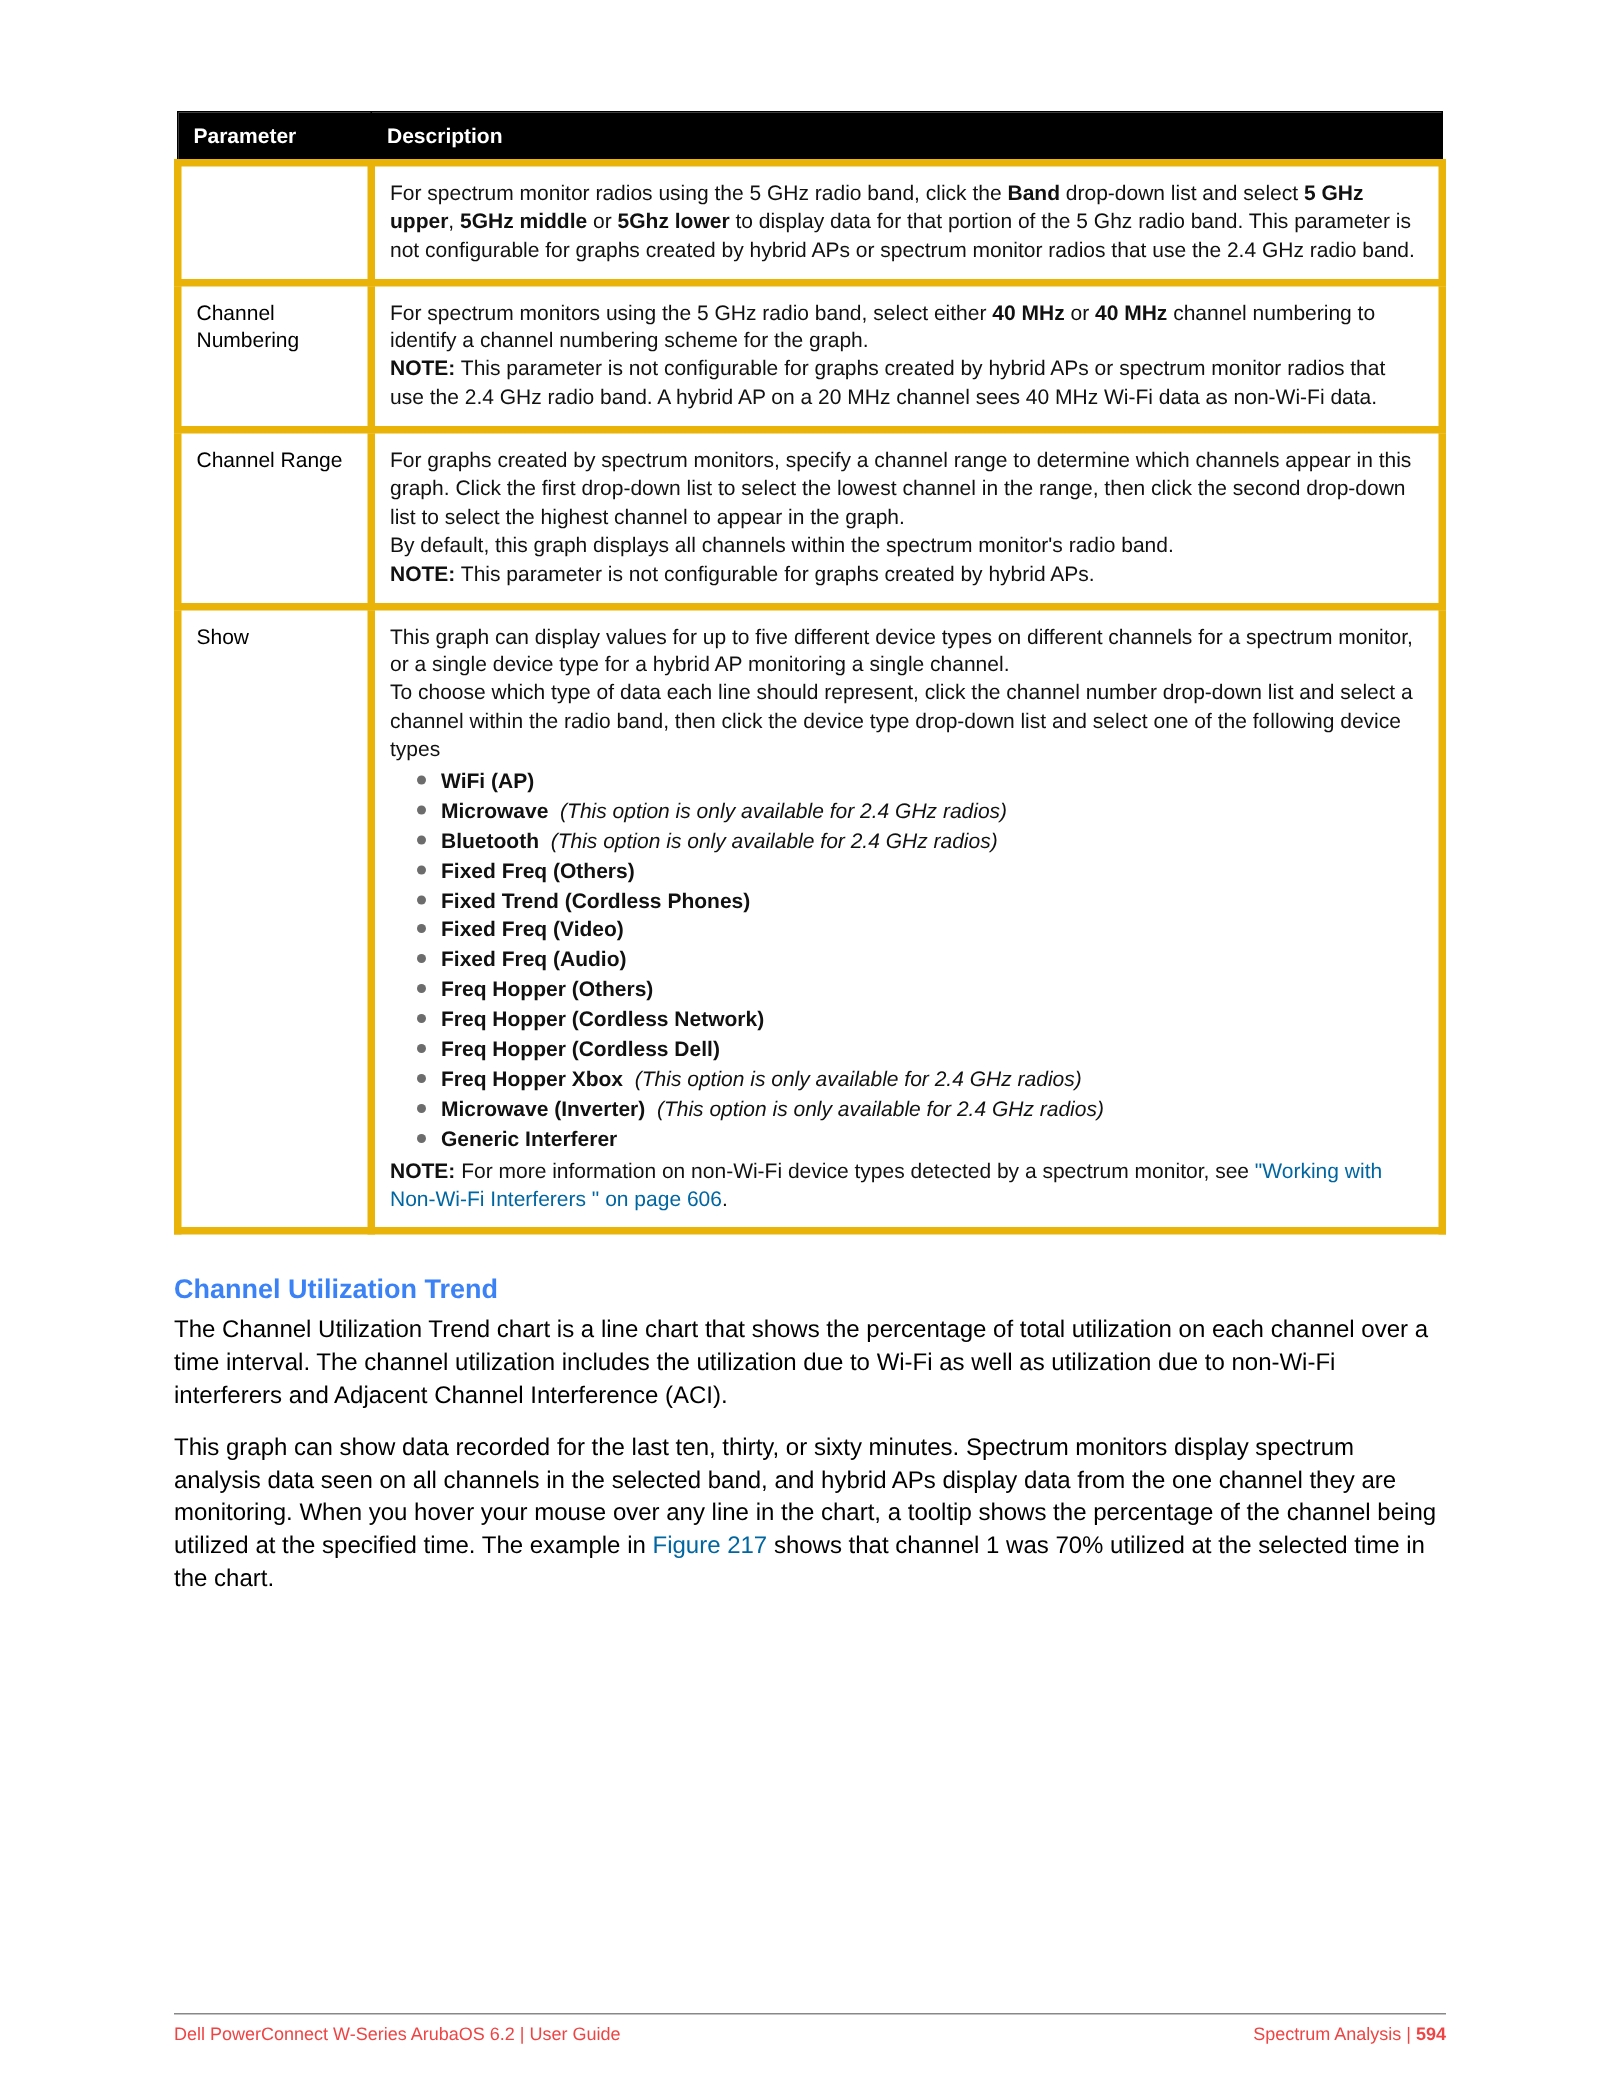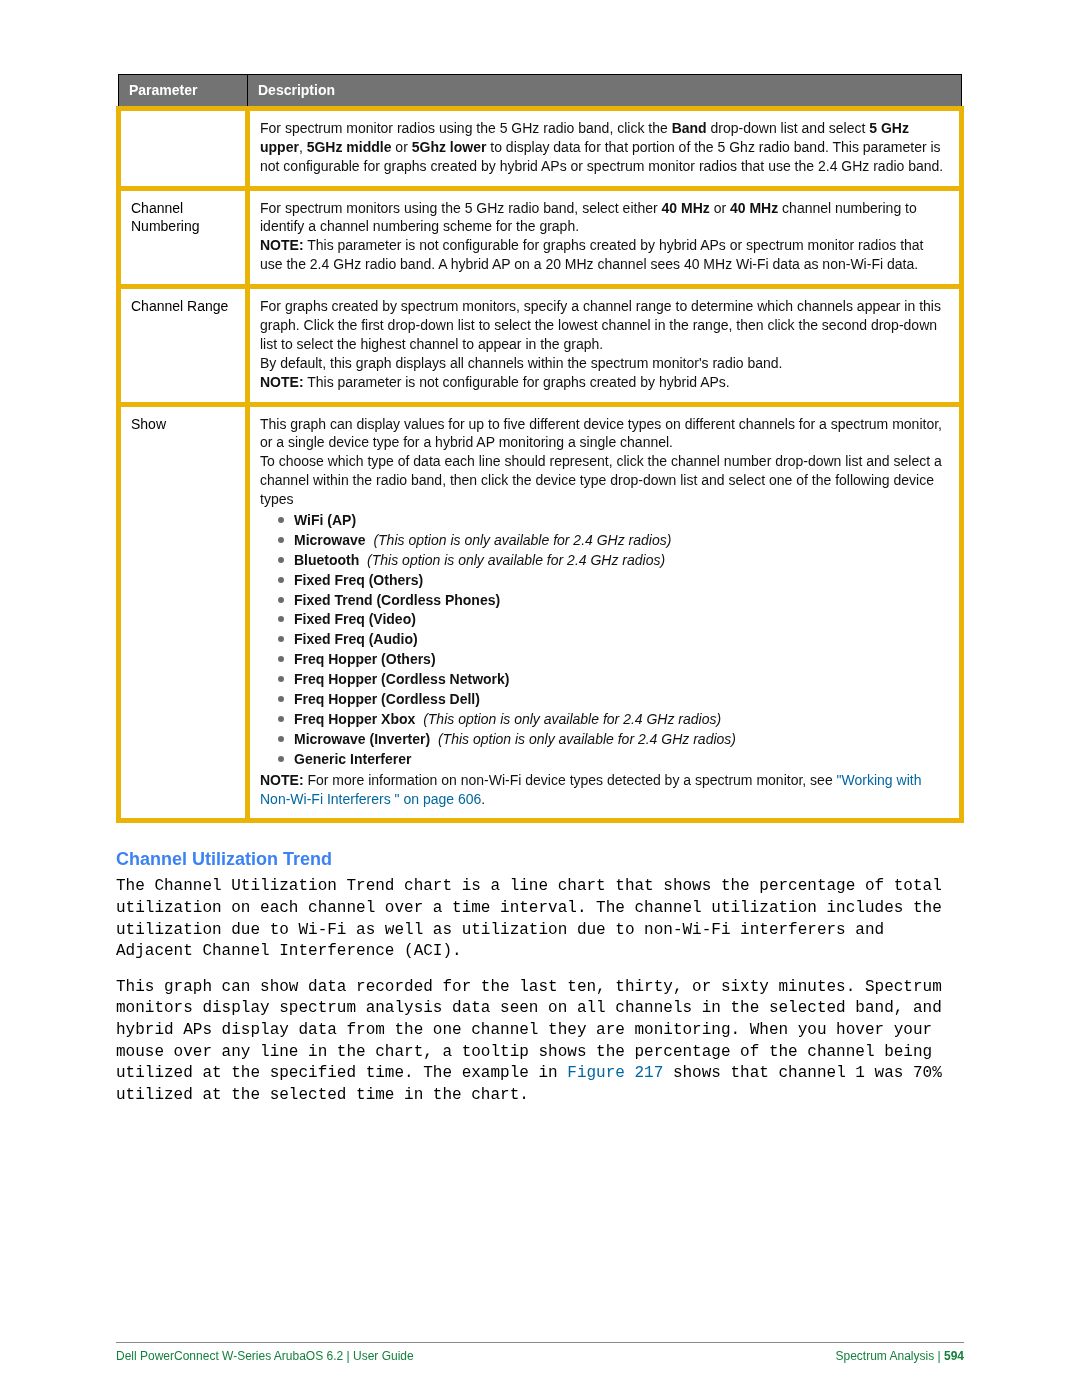--- a/index.html
+++ b/index.html
@@ -17,21 +17,21 @@
     box-sizing: border-box;
     padding: 74px 116px 0 116px;
   }
   table.spec {
     width: 100%;
     border-collapse: collapse;
     font-size: 14px;
     line-height: 1.35;
   }
   table.spec th {
-    background: #737373;
+    background: #000000;
     color: #fff;
     text-align: left;
     font-weight: bold;
     padding: 6px 10px;
     border: 1px solid #000;
   }
   table.spec th.param { width: 108px; }
   table.spec td {
     border: 5px solid #eab308;
     vertical-align: top;
@@ -70,21 +70,21 @@
     text-decoration: none;
   }
   h3.section-head {
     font-family: Arial, Helvetica, sans-serif;
     font-weight: bold;
     font-size: 18px;
     margin: 26px 0 6px 0;
     color: #3b82f6;
   }
   p.body {
-    font-family: Liberation Mono, monospace;
+    font-family: Liberation Sans, sans-serif;
     font-size: 16px;
     line-height: 1.35;
     margin: 2px 0 14px 0;
     color: #000;
   }
   .note-block {
     position: relative;
     margin: 22px 0 22px 0;
   }
   .note-rule-top, .note-rule-bot {
@@ -109,21 +109,21 @@
     align-items: center;
     justify-content: center;
   }
   .note-icon svg { display: block; }
   .footer {
     position: absolute;
     left: 116px;
     right: 116px;
     bottom: 34px;
     font-size: 12px;
-    color: #15803d;
+    color: #ef4444;
   }
   .footer .rule {
     border-top: 1px solid #888;
     margin-bottom: 6px;
   }
   .footer .row {
     display: flex;
     justify-content: space-between;
   }
 </style>

